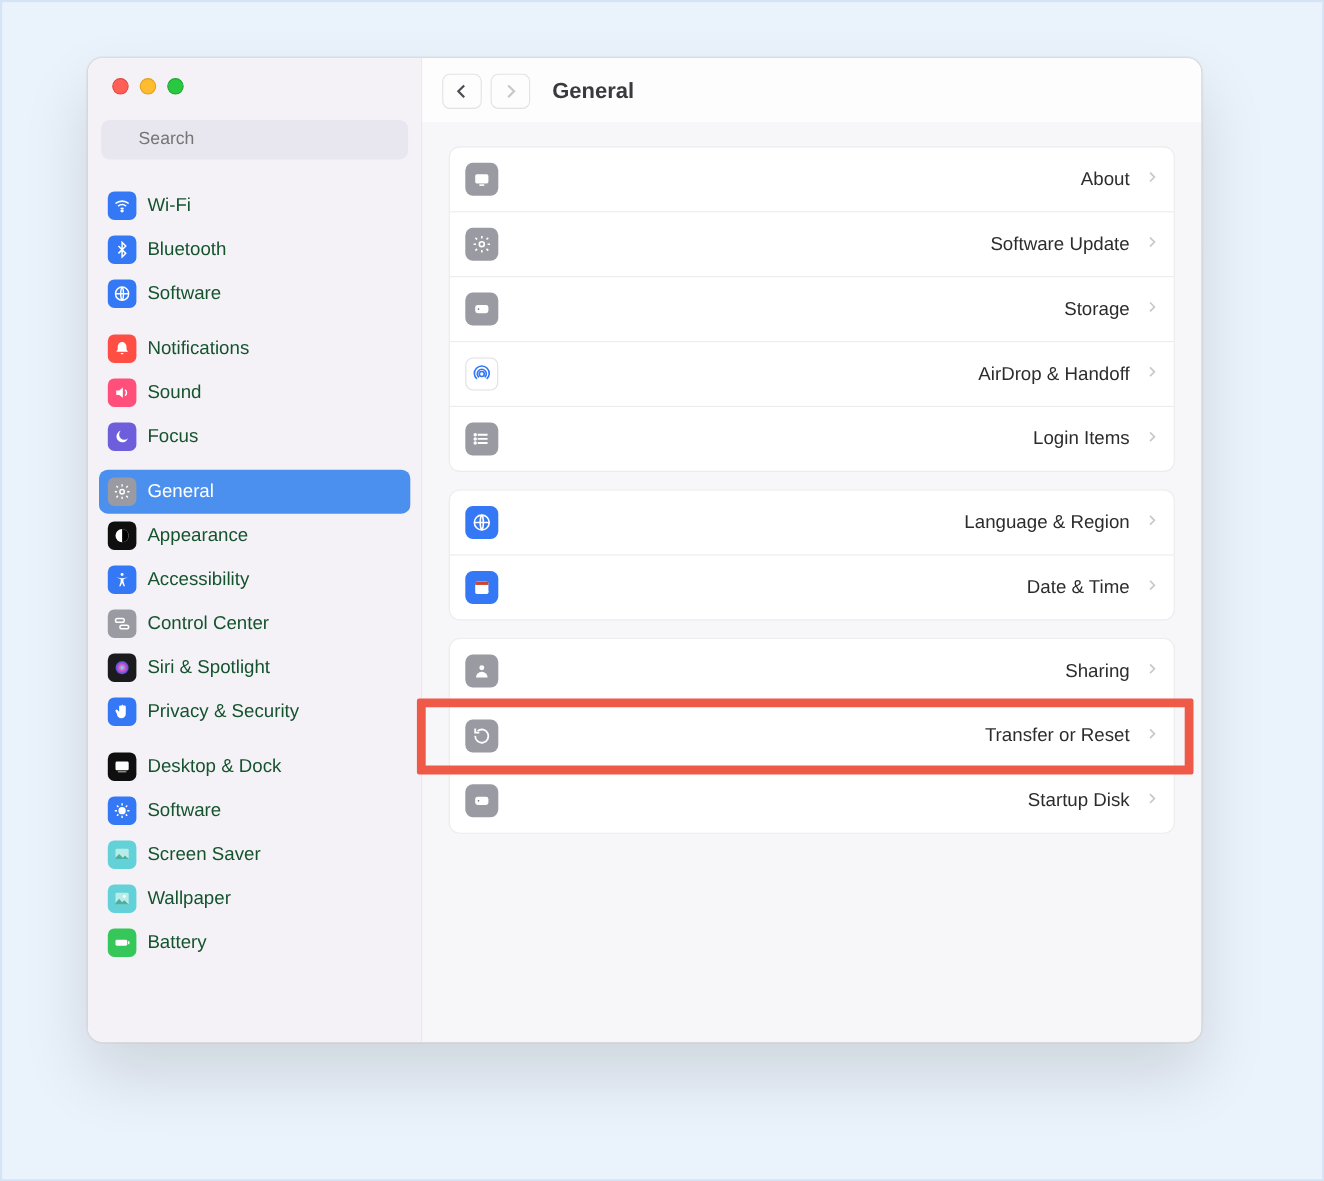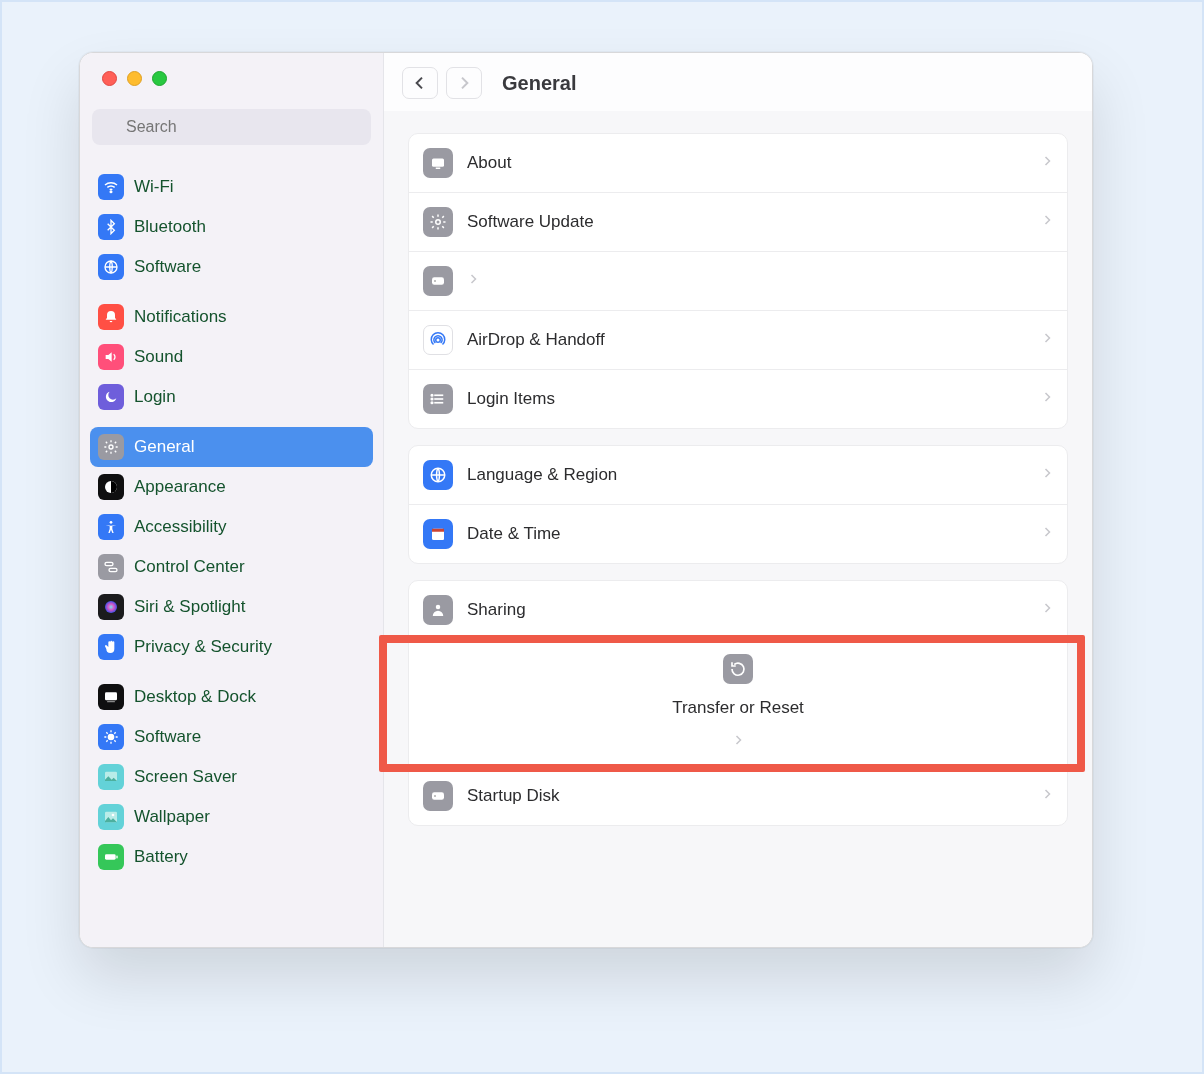--- a/index.html
+++ b/index.html
@@ -147,20 +147,21 @@
     display: flex; align-items: center; justify-content: center;
     flex-shrink: 0;
     color: #ffffff;
   }
   .li-icon svg { width: 18px; height: 18px; }
   .li-label {
     font-size: 17px;
     color: #2c2c2e;
     flex: 1;
     font-weight: 500;
+    text-align: right;
   }
   .chevron { color: #c7c7cc; }
   .highlight-box {
     position: absolute;
     border: 8px solid #ef5948;
     border-radius: 2px;
     pointer-events: none;
     z-index: 50;
   }
 </style>
@@ -235,21 +236,21 @@
               </svg>
             </div>
             <span>Sound</span>
           </div>
           <div class="nav-item">
             <div class="nav-icon" style="background: rgb(110, 94, 219);">
               <svg viewBox="0 0 24 24" fill="currentColor">
                 <path d="M20 14A8 8 0 1 1 10 4a7 7 0 0 0 10 10z"></path>
               </svg>
             </div>
-            <span>Login</span>
+            <span>Focus</span>
           </div>
         </div>
         <div class="nav-group">
           <div class="nav-item selected">
             <div class="nav-icon" style="background: rgb(154, 154, 162);">
               <svg viewBox="0 0 24 24" fill="none" stroke="currentColor" stroke-width="2">
                 <circle cx="12" cy="12" r="3"></circle>
                 <path d="M12 2v3M12 19v3M4.2 4.2l2.1 2.1M17.7 17.7l2.1 2.1M2 12h3M19 12h3M4.2 19.8l2.1-2.1M17.7 6.3l2.1-2.1"></path>
               </svg>
             </div>
@@ -397,20 +398,21 @@
                 <polyline points="9 4 17 12 9 20"></polyline>
               </svg></span>
           </div>
           <div class="list-item">
             <div class="li-icon" style="background: rgb(154, 154, 162);">
               <svg viewBox="0 0 24 24" fill="currentColor">
                 <rect x="4" y="7" width="16" height="10" rx="3"></rect>
                 <circle cx="8" cy="12" r="1" fill="#666"></circle>
               </svg>
             </div>
+            <span class="li-label">Storage</span>
             <span class="chevron"><svg width="12" height="16" viewBox="0 0 24 24" fill="none" stroke="currentColor" stroke-width="3">
                 <polyline points="9 4 17 12 9 20"></polyline>
               </svg></span>
           </div>
           <div class="list-item">
             <div class="li-icon" style="background: rgb(255, 255, 255); border: 1px solid rgb(224, 224, 228); color: rgb(52, 120, 246);">
               <svg viewBox="0 0 24 24" fill="none" stroke="currentColor" stroke-width="2">
                 <circle cx="12" cy="12" r="3"></circle>
                 <path d="M6 18a9 9 0 1 1 12 0"></path>
                 <path d="M8.5 16a5.5 5.5 0 1 1 7 0"></path>
@@ -471,21 +473,21 @@
               <svg viewBox="0 0 24 24" fill="currentColor">
                 <circle cx="12" cy="8" r="3"></circle>
                 <path d="M5 20a7 7 0 0 1 14 0z"></path>
               </svg>
             </div>
             <span class="li-label">Sharing</span>
             <span class="chevron"><svg width="12" height="16" viewBox="0 0 24 24" fill="none" stroke="currentColor" stroke-width="3">
                 <polyline points="9 4 17 12 9 20"></polyline>
               </svg></span>
           </div>
-          <div class="list-item" style="z-index: 10; flex-direction: column;">
+          <div class="list-item" style="z-index: 10;">
             <div class="li-icon" style="background: rgb(154, 154, 162);">
               <svg viewBox="0 0 24 24" fill="none" stroke="currentColor" stroke-width="2.2">
                 <path d="M4 12a8 8 0 1 0 3-6"></path>
                 <polyline points="4 3 4 8 9 8"></polyline>
               </svg>
             </div>
             <span class="li-label">Transfer or Reset</span>
             <span class="chevron"><svg width="12" height="16" viewBox="0 0 24 24" fill="none" stroke="currentColor" stroke-width="3">
                 <polyline points="9 4 17 12 9 20"></polyline>
               </svg></span>

